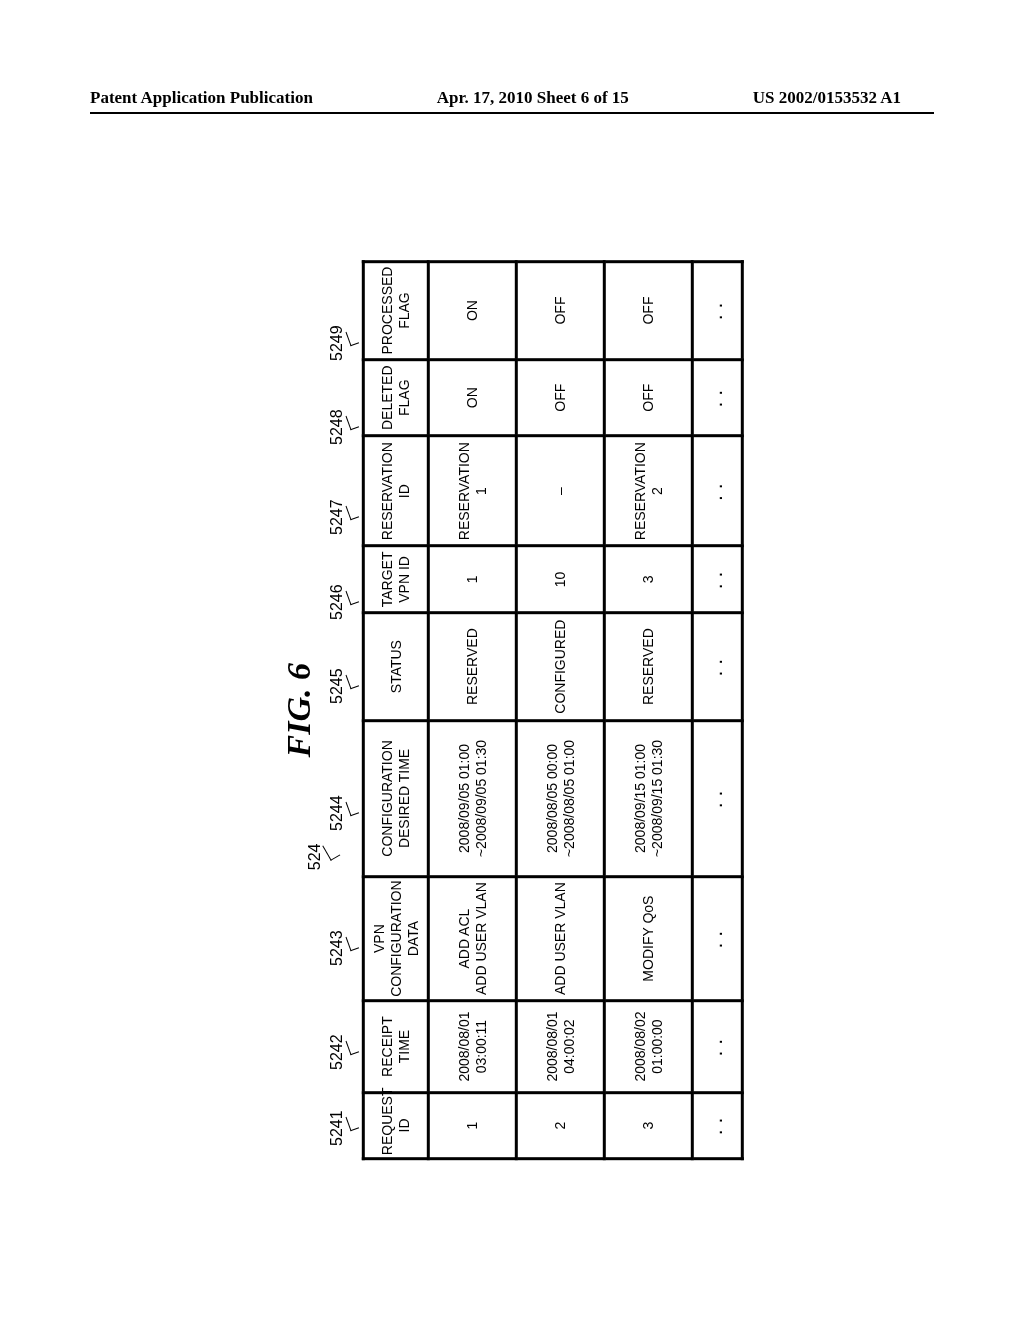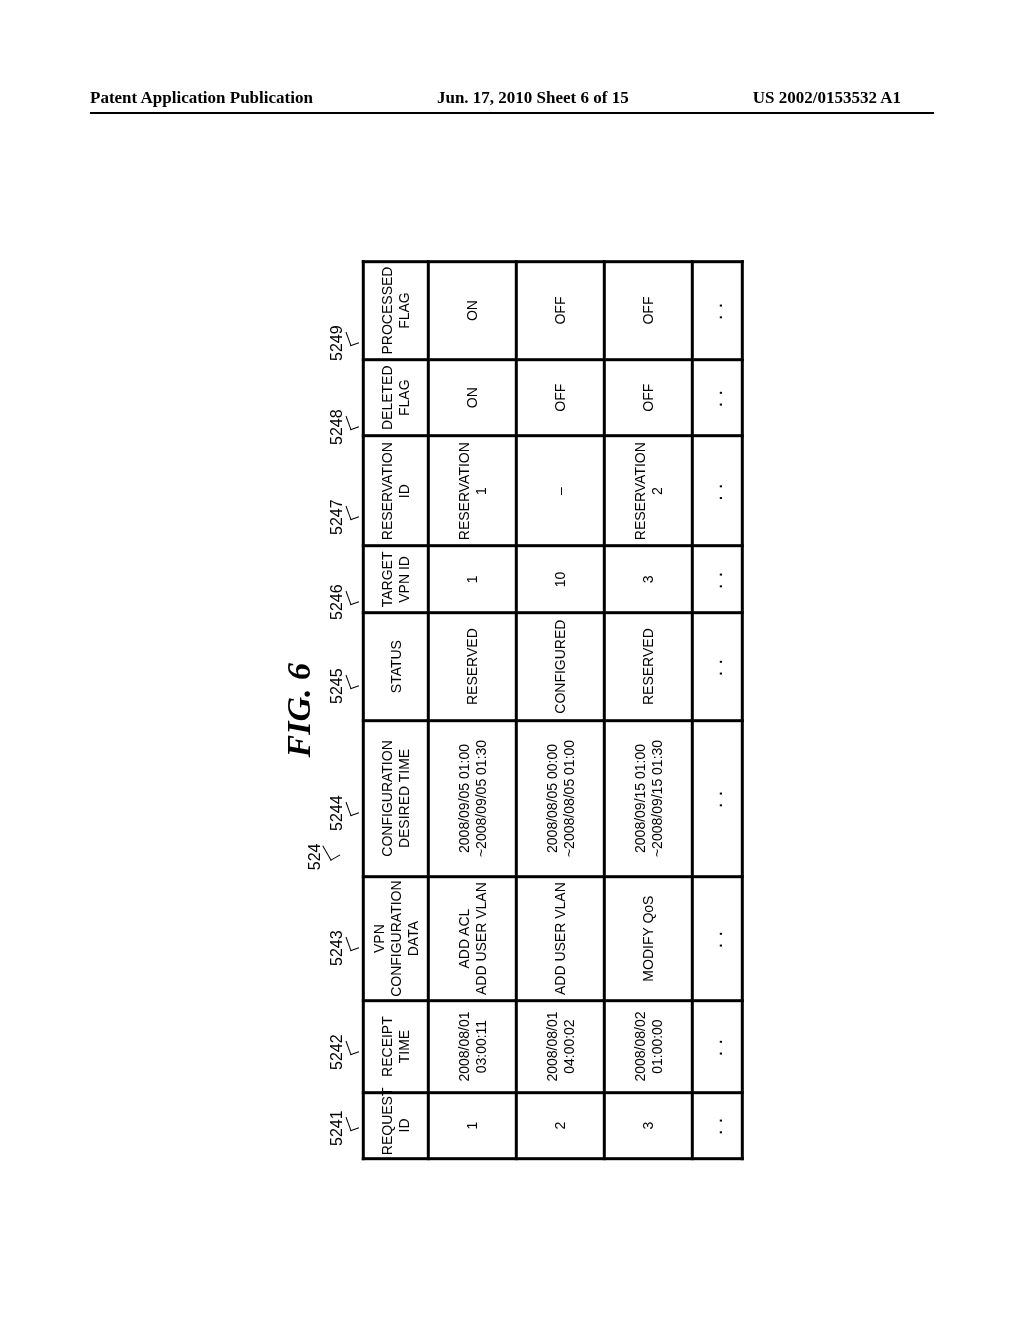--- a/index.html
+++ b/index.html
@@ -115,21 +115,21 @@
   .col-res   { width: 106px; }
   .col-del   { width: 74px; }
   .col-proc  { width: 94px; }
   .table-wrap { position: relative; }
 </style>
 </head>
 <body>
 
 <div class="header">
   <span>Patent Application Publication</span>
-  <span>Jun. 17, 2010  Sheet 6 of 15</span>
+  <span>Apr. 17, 2010  Sheet 6 of 15</span>
   <span>US 2002/0153532 A1</span>
 </div>
 <div class="header-rule"></div>
 
 <div class="figure-area">
   <div class="rotated">
 
     <div class="fig-title">FIG. 6</div>
 
     <div class="table-wrap">

